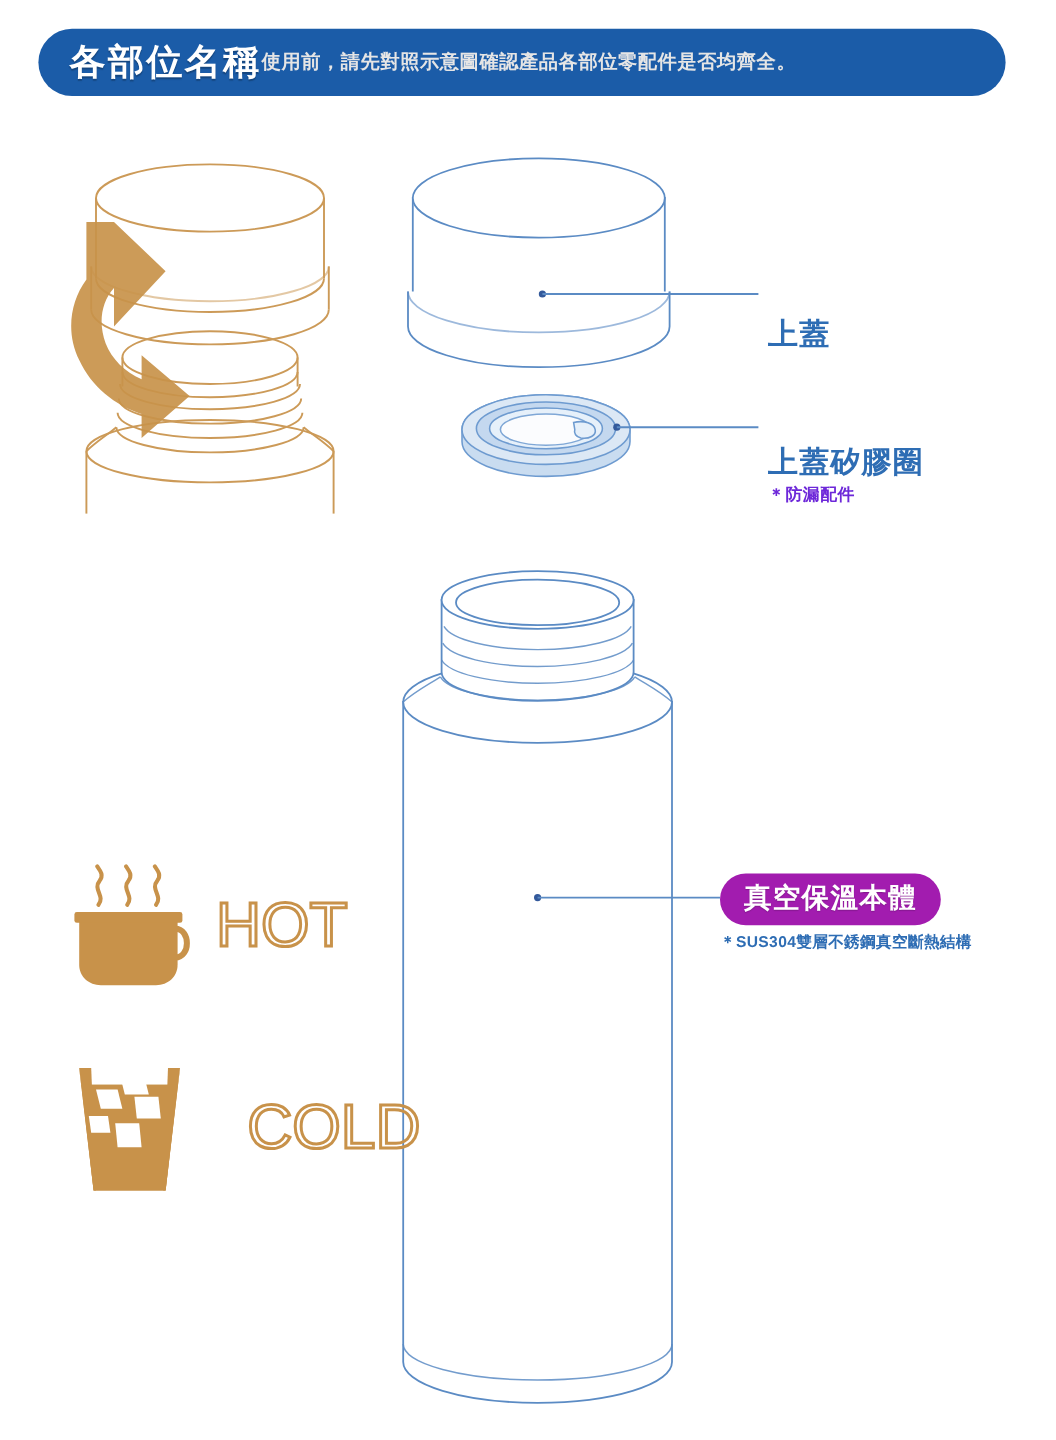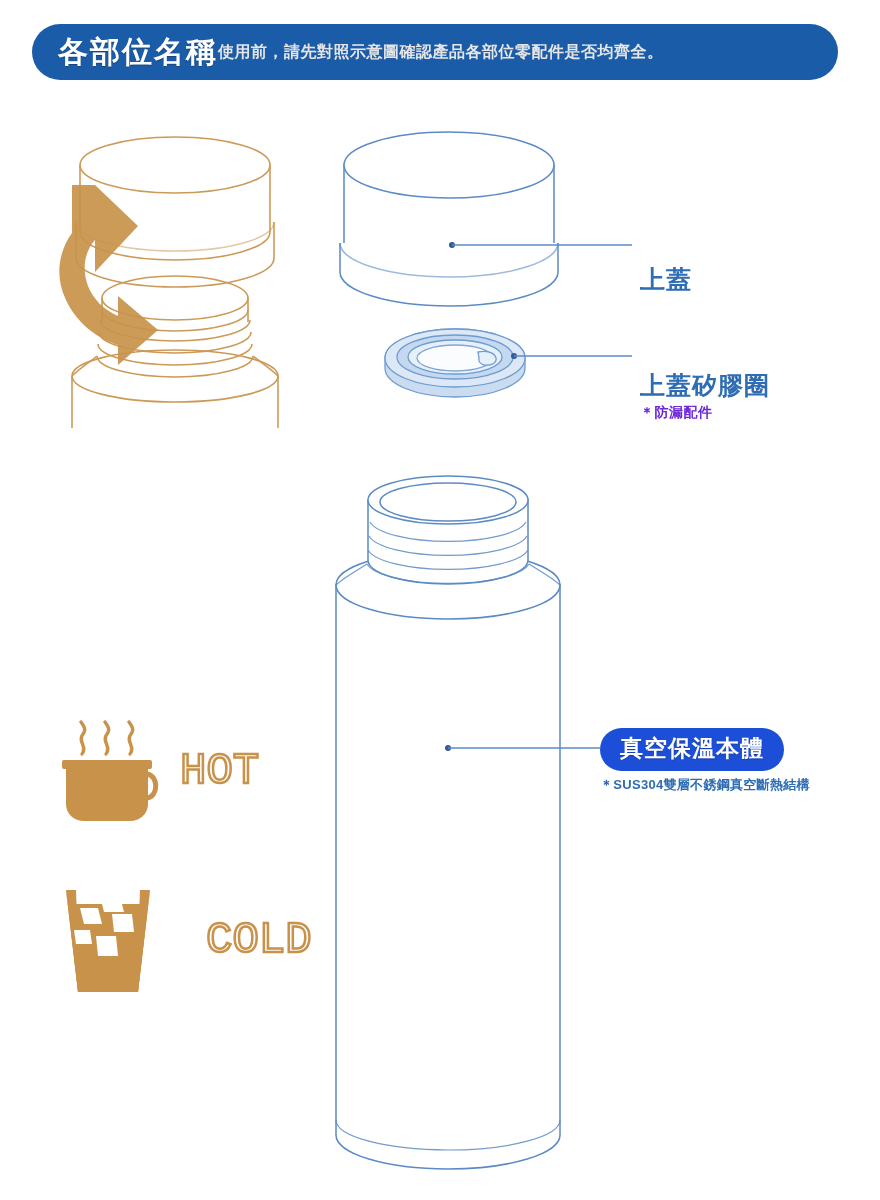--- a/index.html
+++ b/index.html
@@ -72,21 +72,21 @@
   }
   .callout-note {
     color: #6d28d9;
     font-size: 14px;
     font-weight: bold;
     letter-spacing: 0.5px;
     margin-top: 4px;
   }
   .callout-badge {
     display: inline-block;
-    background: #1d4ed8;
+    background: #a21caf;
     color: #ffffff;
     font-size: 23px;
     font-weight: bold;
     letter-spacing: 1px;
     border-radius: 22px;
     padding: 5px 20px 7px 20px;
     text-shadow: 0 1px 1px rgba(0,0,0,0.2);
   }
   .callout-note-dark {
     color: #2E6DB4;
@@ -97,26 +97,26 @@
     text-align: left;
   }
 
   
   .temp-block {
     position: absolute;
     display: flex;
     align-items: center;
   }
   .temp-word {
-    font-size: 44px;
+    font-size: 52px;
     font-weight: 400;
     letter-spacing: 0px;
     color: transparent;
     -webkit-text-stroke: 2.5px #C8924A;
-    font-family: Liberation Mono, monospace;
+    font-family: Liberation Sans, sans-serif;
     line-height: 1;
   }
 </style>
 </head>
 <body>
 
 <div id="page">
 
   <div class="header-pill">
     <span class="header-title">各部位名稱</span>

